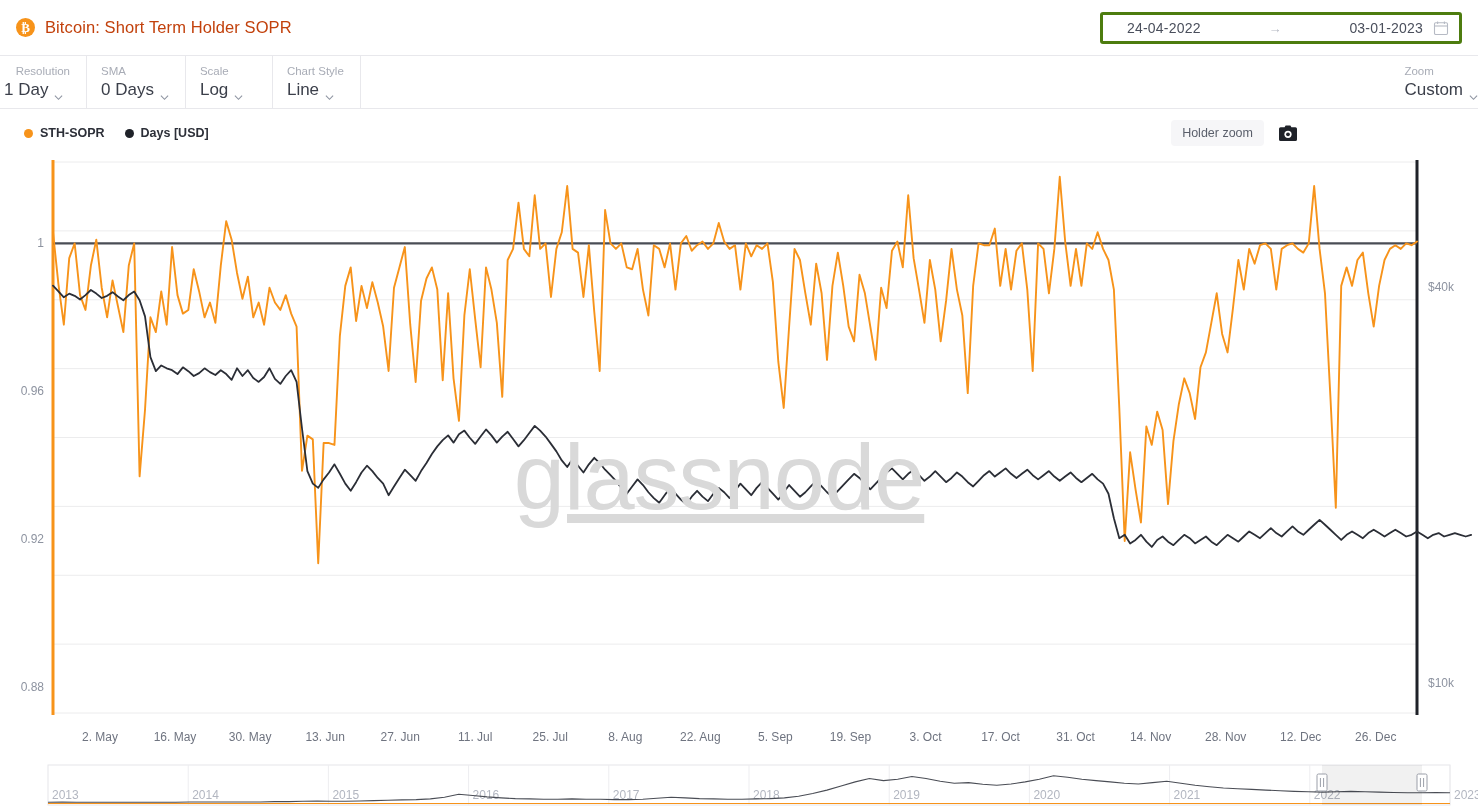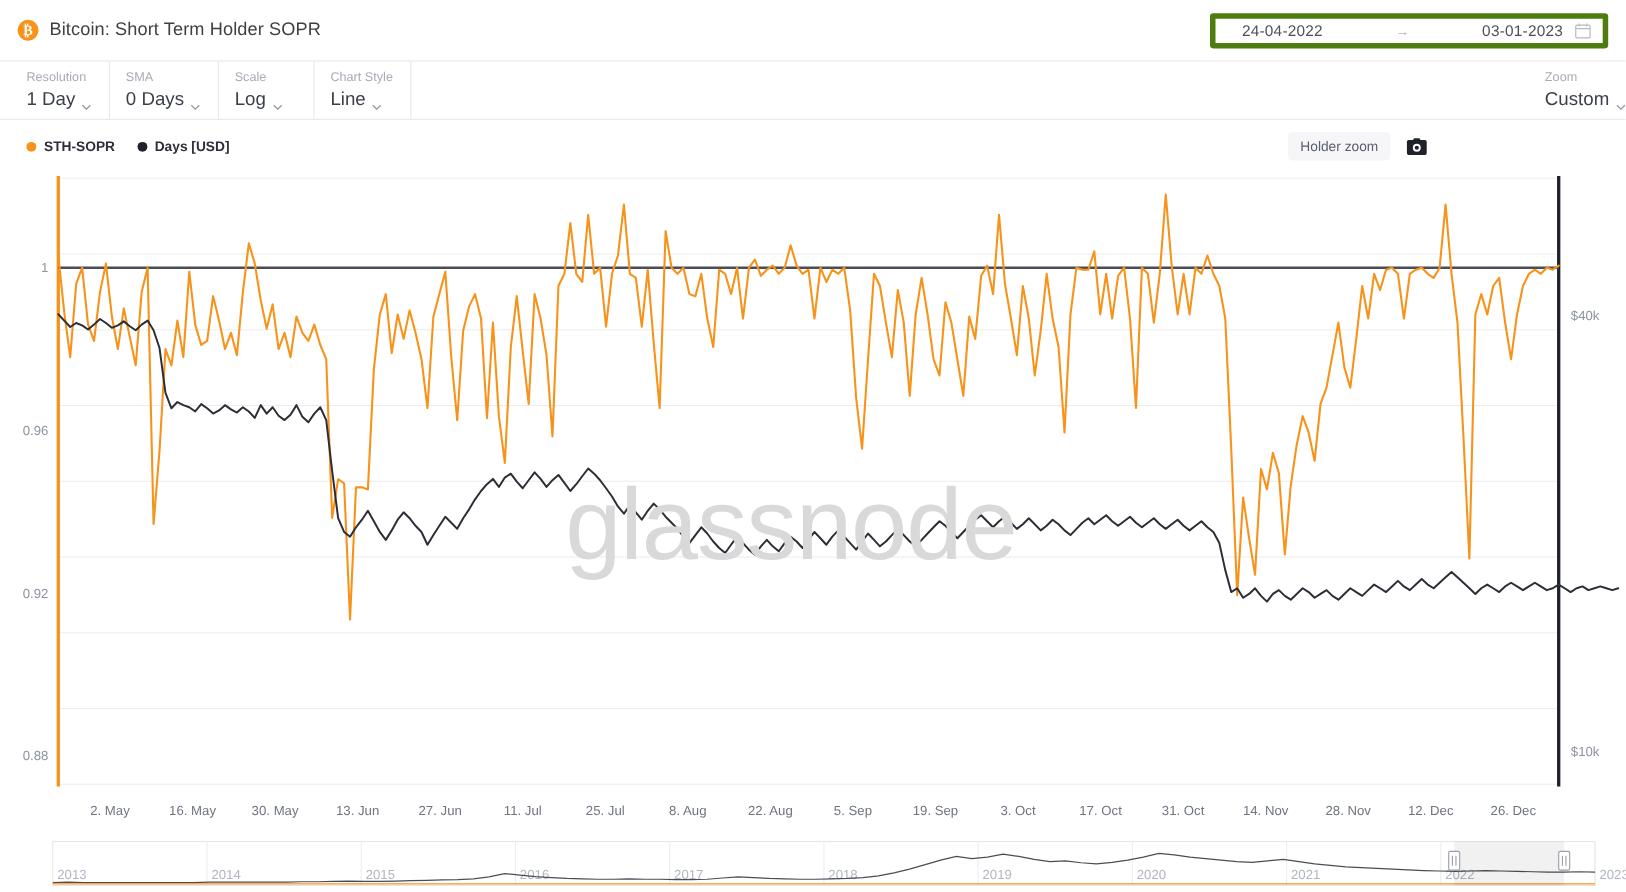--- a/index.html
+++ b/index.html
@@ -18,26 +18,26 @@
     display: flex; align-items: center;
   }
   .title-wrap { display:flex; align-items:center; gap:10px; padding-left:16px; }
   .btc-icon {
     width: 19px; height: 19px; border-radius: 50%;
     background: #f7931a; color:#fff;
     display:flex; align-items:center; justify-content:center;
     font-size: 13px; font-weight: 700; font-family:"Liberation Serif", serif;
     line-height: 1;
   }
-  .page-title { font-size: 16.5px; color: #404040; letter-spacing: .1px; }
+  .page-title { font-size: 16.5px; color: #c2410c; letter-spacing: .1px; }
 
   .daterange {
     position: absolute; right: 16px; top: 12px;
     width: 362px; height: 32px;
-    border: 5px solid #4d7c0f; border-radius: 3px;
+    border: 3px solid #4d7c0f; border-radius: 3px;
     display: flex; align-items: center; background: #fff;
     padding: 0 10px;
   }
   .dr-date { font-size: 14px; color: #4a4f5c; letter-spacing:.2px; }
   .dr-from { margin-left: 14px; }
   .dr-arrow { flex: 1; text-align: center; color: #b6bac4; font-size: 13px; }
   .dr-to { margin-right: auto; }
   .cal-icon { width:16px; height:16px; margin-left: 10px; color:#b6bac4; flex:0 0 auto; }
 
   
@@ -45,21 +45,21 @@
     position: absolute; top: 56px; left: 0; width: 1478px; height: 53px;
     border-bottom: 1px solid #e8e8ec;
     display: flex; align-items: stretch;
   }
   .tb-cell {
     padding: 8px 16px 0 14px;
     border-right: 1px solid #e8e8ec;
     display: flex; flex-direction: column; justify-content: flex-start;
     min-width: 87px;
   }
-  .tb-cell.first { padding-left: 24px; }
+  .tb-cell.first { padding-left: 4px; text-align: right; }
   .tb-label { font-size: 11.5px; color: #a8acb6; line-height: 15px; }
   .tb-value { font-size: 17px; color: #3b3f4a; line-height: 21px; display:flex; align-items:center; gap:6px; }
   .chev { width: 9px; height: 9px; position: relative; top: 1px; }
   .tb-spacer { flex: 1; border-right: none; }
   .tb-zoom {
     margin-left: auto; padding: 8px 0 0 14px;
     display:flex; flex-direction: column;
   }
 
   
@@ -86,21 +86,21 @@
   .chart-area { position: absolute; top: 157px; left: 0; width: 1478px; height: 600px; }
   .chart-svg { display:block; }
   .watermark {
     position: absolute; left: 0; top: 0; width: 1478px; height: 600px;
     display:flex; align-items:center; justify-content:center;
     pointer-events: none;
   }
   .watermark span {
     font-size: 92px; color: #d9d9d9; letter-spacing: -1px;
     font-family: "Liberation Sans", sans-serif; font-weight: 400;
-    margin-left: -40px; margin-top: 40px;
+    margin-left: -40px; margin-top: 40px; text-decoration: underline;
   }
 
   .axis-label { font-size: 12px; fill: #8d93a0; font-family:"Liberation Sans", sans-serif; }
   .axis-label-r { font-size: 12px; fill: #8d93a0; font-family:"Liberation Sans", sans-serif; }
   .xtick { font-size: 12px; fill: #6f7480; font-family:"Liberation Sans", sans-serif; text-anchor: middle; }
   .navyear { font-size: 12px; fill: #b2b6c0; font-family:"Liberation Sans", sans-serif; }
 </style>
 </head>
 <body>
 

